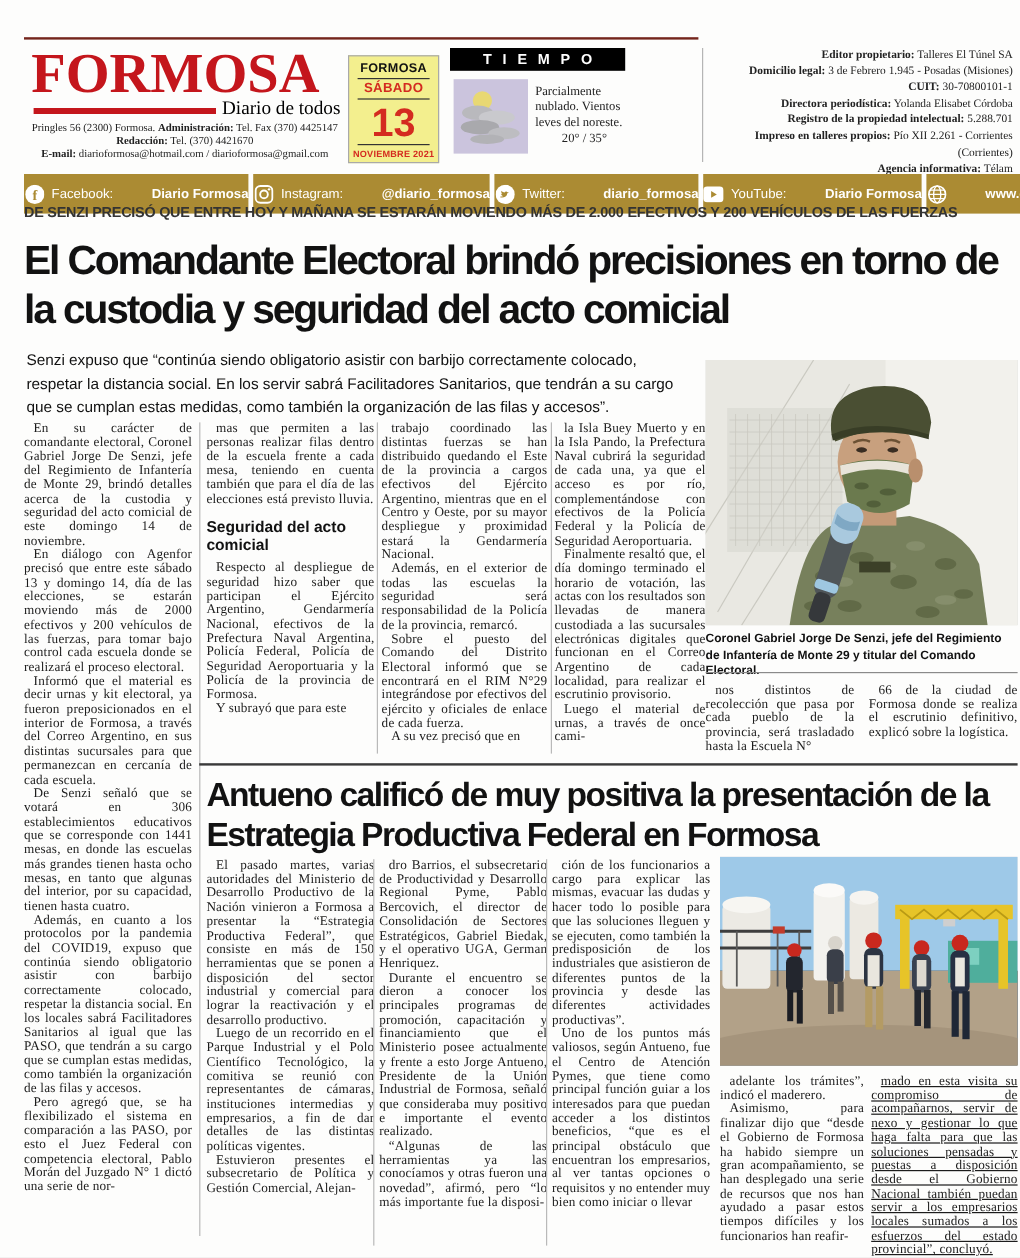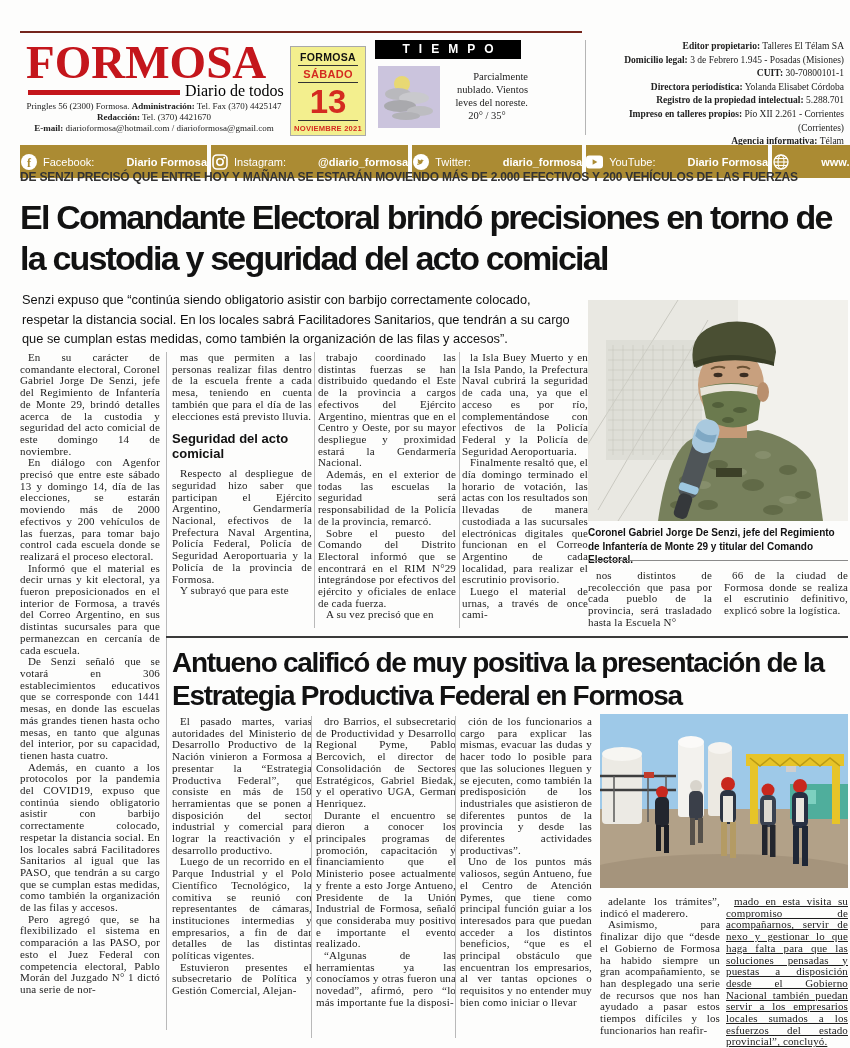--- a/index.html
+++ b/index.html
@@ -25,21 +25,21 @@
   #calendar .c-sep{height:1px;background:#333;margin:2px 7px;}
   #calendar .c-day{font-size:11px;font-weight:bold;color:#d42b20;letter-spacing:.3px;}
   #calendar .c-date{font-size:33px;font-weight:bold;color:#d42b20;line-height:33px;}
   #calendar .c-month{font-size:7.6px;font-weight:bold;color:#d42b20;letter-spacing:.2px;padding-top:1px;}
 
   
   #tiempo-bar{left:375px;top:40px;width:146px;height:19px;background:#000;color:#fff;
       font-family:"Liberation Sans",sans-serif;font-weight:bold;font-size:12px;line-height:19px;
       text-align:center;letter-spacing:9px;text-indent:9px;}
   #tiempo-icon{left:378px;top:66px;width:62px;height:62px;background:#cbc4dd;}
-  #tiempo-text{left:446px;top:70px;width:82px;font-size:10.5px;line-height:13px;text-align:right;color:#222;}
+  #tiempo-text{left:446px;top:70px;width:82px;font-size:10.5px;line-height:13px;text-align:left;color:#222;}
   #tiempo-temps{left:446px;top:110px;width:82px;font-size:10.5px;text-align:center;color:#222;}
 
   #header-vrule{left:585px;top:40px;width:1px;height:95px;background:#b5b5b5;}
 
   
   #publisher{left:592px;top:40px;width:252px;text-align:right;font-size:9.5px;line-height:13.6px;color:#222;}
   #publisher b{font-weight:bold;}
 
   
   #social{left:20px;top:145px;width:810px;height:33px;display:flex;gap:4px;}
@@ -123,21 +123,21 @@
       <ellipse cx="42" cy="45" rx="13" ry="5" fill="#bdbdc1"></ellipse>
       <ellipse cx="28" cy="50" rx="14" ry="4" fill="#b2b2b6"></ellipse>
     </svg>
   </div>
   <div class="abs" id="tiempo-text">Parcialmente nublado. Vientos leves del noreste.</div>
   <div class="abs" id="tiempo-temps">20° / 35°</div>
 
   <div class="abs" id="header-vrule"></div>
 
   <div class="abs" id="publisher">
-    <div><b>Editor propietario:</b><span> Talleres El Télam SA</span></div>
+    <div><b>Editor propietario:</b><span> Talleres El Túnel SA</span></div>
     <div><b>Domicilio legal:</b><span> 3 de Febrero 1.945 - Posadas (Misiones)</span></div>
     <div><b>CUIT:</b><span> 30-70800101-1</span></div>
     <div><b>Directora periodística:</b><span> Yolanda Elisabet Córdoba</span></div>
     <div><b>Registro de la propiedad intelectual:</b><span> 5.288.701</span></div>
     <div><b>Impreso en talleres propios:</b><span> Pío XII 2.261 - Corrientes (Corrientes)</span></div>
     <div><b>Agencia informativa:</b><span> Télam</span></div>
   </div>
 
   <div class="abs" id="social">
     <div class="soc-seg">
@@ -190,21 +190,21 @@
             <line x1="2" y1="4.5" x2="14" y2="4.5" stroke="#fff" stroke-width="1.1"></line>
             <line x1="2" y1="11.5" x2="14" y2="11.5" stroke="#fff" stroke-width="1.1"></line>
           </svg>
       </span>
       <b>www.diarioformosa.net</b>
     </div>
   </div>
 
   <div class="abs" id="kicker">DE SENZI PRECISÓ QUE ENTRE HOY Y MAÑANA SE ESTARÁN MOVIENDO MÁS DE 2.000 EFECTIVOS Y 200 VEHÍCULOS DE LAS FUERZAS</div>
   <div class="abs" id="headline1">El Comandante Electoral brindó precisiones en torno de la custodia y seguridad del acto comicial</div>
-  <div class="abs" id="lede">Senzi expuso que “continúa siendo obligatorio asistir con barbijo correctamente colocado, respetar la distancia social. En los locales sabrá Facilitadores Sanitarios, que tendrán a su cargo que se cumplan estas medidas, como también la organización de las filas y accesos”.</div>
+  <div class="abs" id="lede">Senzi expuso que “continúa siendo obligatorio asistir con barbijo correctamente colocado, respetar la distancia social. En los servir sabrá Facilitadores Sanitarios, que tendrán a su cargo que se cumplan estas medidas, como también la organización de las filas y accesos”.</div>
 
   <div class="abs tcol" id="s1col1">
     <p>En su carácter de comandante electoral, Coronel Gabriel Jorge De Senzi, jefe del Regimiento de Infantería de Monte 29, brindó detalles acerca de la custodia y seguridad del acto comicial de este domingo 14 de noviembre.</p>
     <p>En diálogo con Agenfor precisó que entre este sábado 13 y domingo 14, día de las elecciones, se estarán moviendo más de 2000 efectivos y 200 vehículos de las fuerzas, para tomar bajo control cada escuela donde se realizará el proceso electoral.</p>
     <p>Informó que el material es decir urnas y kit electoral, ya fueron preposicionados en el interior de Formosa, a través del Correo Argentino, en sus distintas sucursales para que permanezcan en cercanía de cada escuela.</p>
     <p>De Senzi señaló que se votará en 306 establecimientos educativos que se corresponde con 1441 mesas, en donde las escuelas más grandes tienen hasta ocho mesas, en tanto que algunas del interior, por su capacidad, tienen hasta cuatro.</p>
     <p>Además, en cuanto a los protocolos por la pandemia del COVID19, expuso que continúa siendo obligatorio asistir con barbijo correctamente colocado, respetar la distancia social. En los locales sabrá Facilitadores Sanitarios al igual que las PASO, que tendrán a su cargo que se cumplan estas medidas, como también la organización de las filas y accesos.</p>
     <p>Pero agregó que, se ha flexibilizado el sistema en comparación a las PASO, por esto el Juez Federal con competencia electoral, Pablo Morán del Juzgado N° 1 dictó una serie de nor-</p>
   </div>
 

